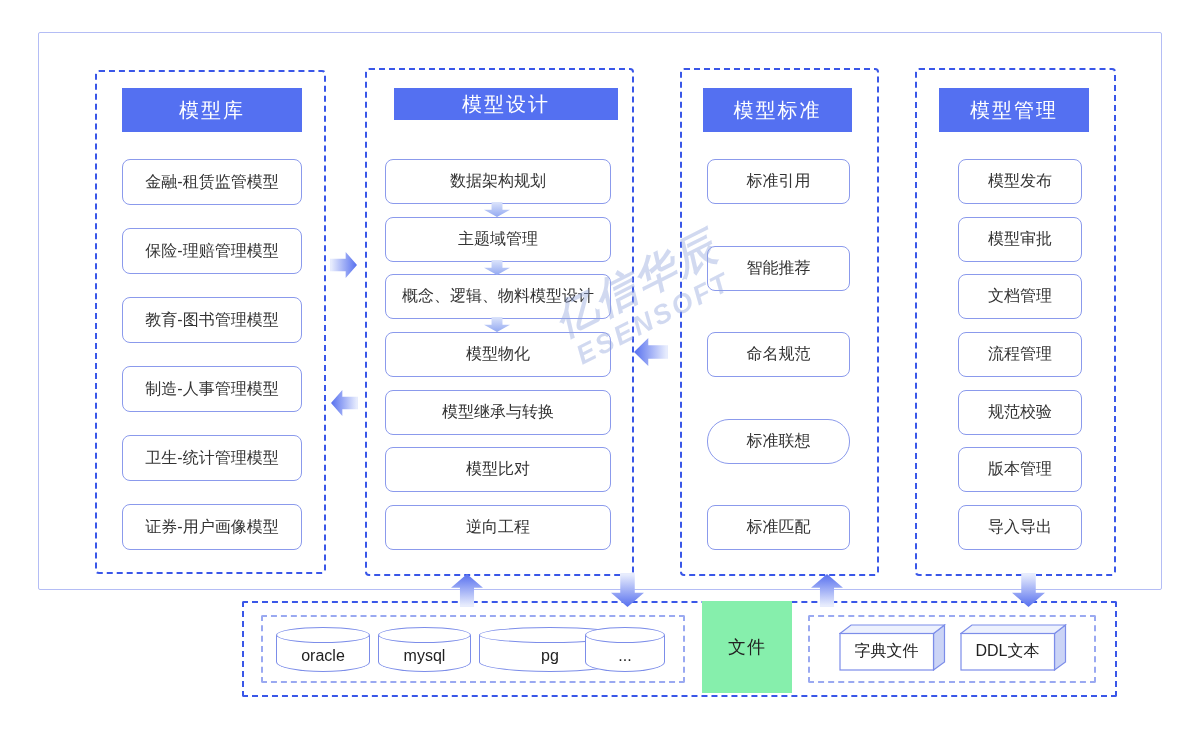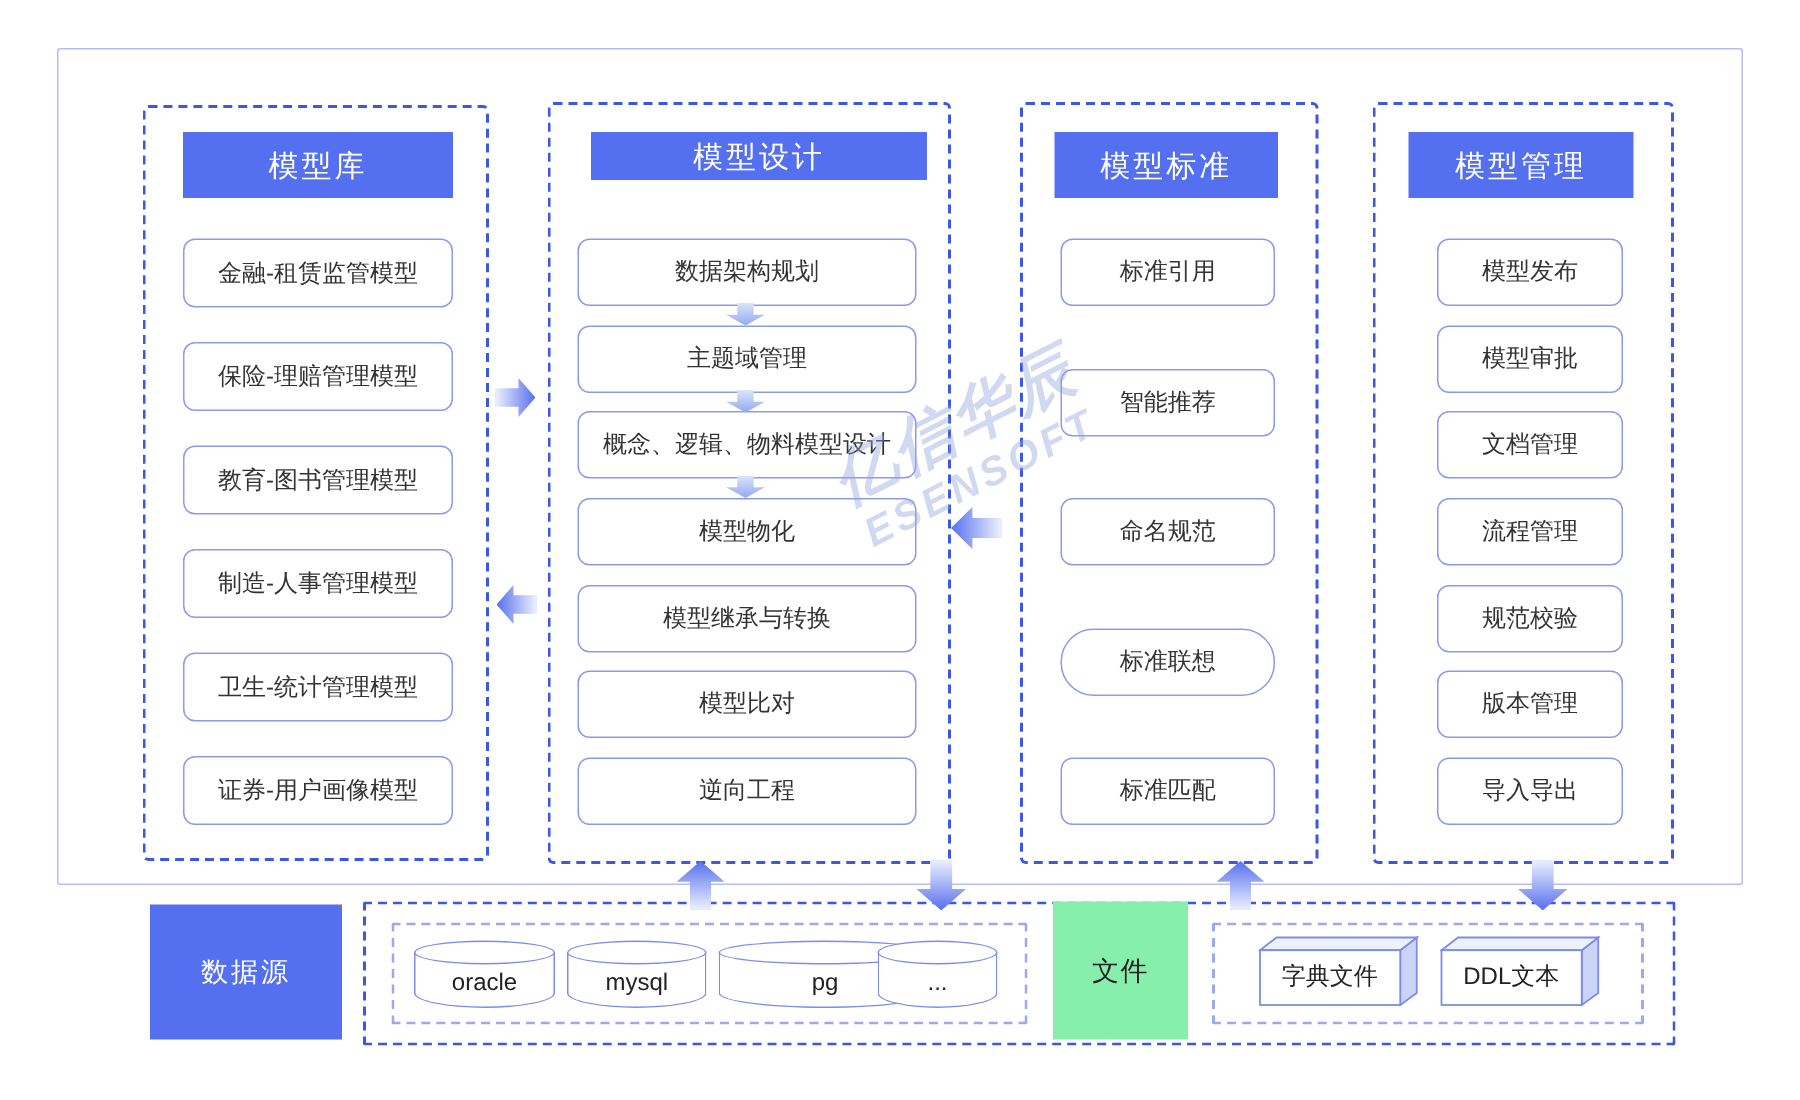--- a/index.html
+++ b/index.html
@@ -126,21 +126,20 @@
 
   <div class="arrow arrow-right" style="left:330px; top:252px; width:27px; height:26px;"></div>
   <div class="arrow arrow-left" style="left:331px; top:390px; width:27px; height:26px;"></div>
   <div class="arrow arrow-left" style="left:634px; top:338px; width:34px; height:28px;"></div>
 
   <div class="arrow arrow-up" style="left:451px;  top:574px; width:32px; height:33px;"></div>
   <div class="arrow arrow-down" style="left:611px;  top:573px; width:33px; height:34px;"></div>
   <div class="arrow arrow-up" style="left:811px;  top:574px; width:32px; height:33px;"></div>
   <div class="arrow arrow-down" style="left:1012px; top:573px; width:33px; height:34px;"></div>
 
-  <div class="datasource">数据源</div>
 
   <div class="bottom-frame">
     <div class="inner-dash" style="left:17px; top:12px; width:420px; height:64px;"></div>
     <div class="inner-dash" style="left:564px; top:12px; width:284px; height:64px;"></div>
   </div>
 
   <div class="file-box">文件</div>
 
   <div class="cyl" style="left:276px; top:627px; width:94px;">
     <div class="cyl-body"></div>

